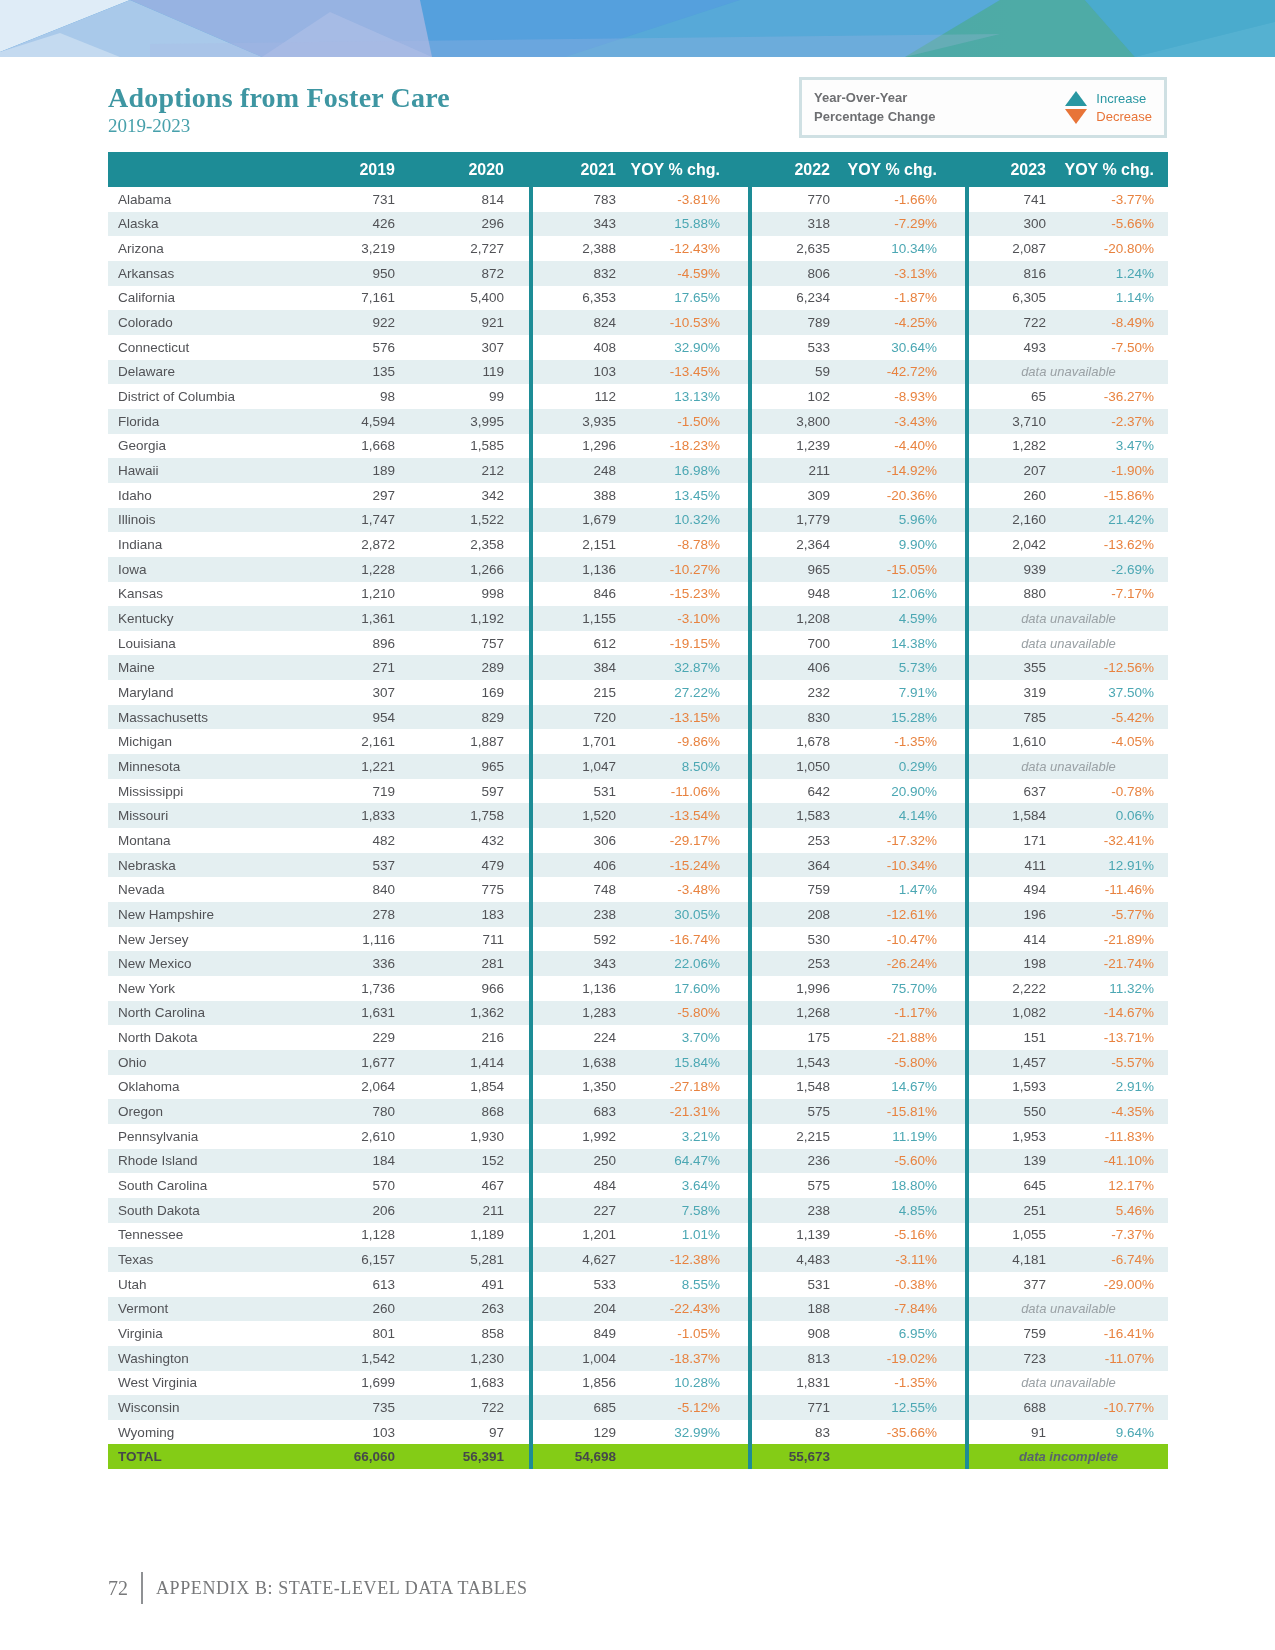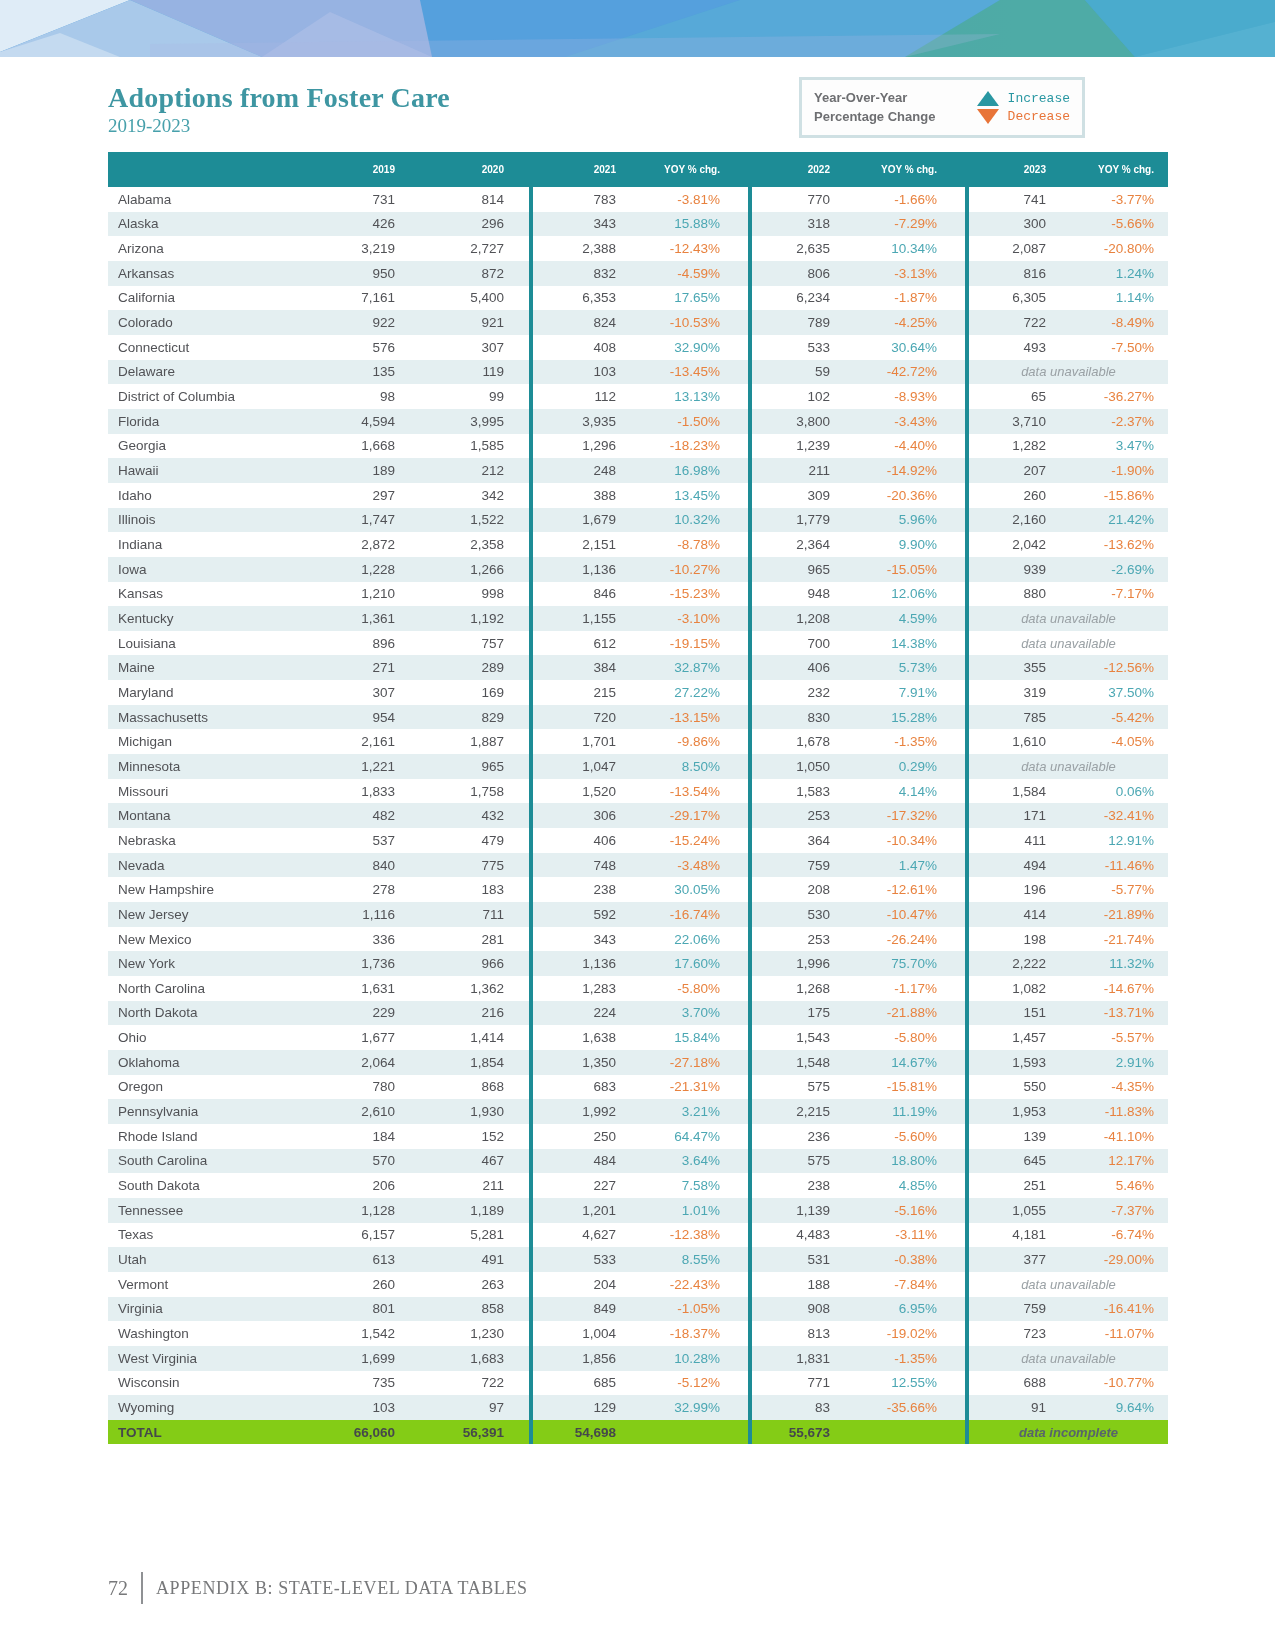--- a/index.html
+++ b/index.html
@@ -15,39 +15,39 @@
   .title-block h1 {
     font-family:"Liberation Serif", serif; font-weight:bold;
     font-size:28px; color:#3e96a2; letter-spacing:0.2px;
   }
   .title-block .subtitle {
     font-family:"Liberation Serif", serif; font-weight:normal;
     font-size:19px; color:#47a0ab; margin-top:1px;
   }
 
   .legend {
-    position:absolute; left:799px; top:77px; width:286px; height:61px;
+    position:absolute; left:799px; top:77px; width:368px; height:61px;
     border:3px solid #cfe0e3; background:#fdfdfd;
     display:flex; align-items:center; padding:6px 12px; gap:14px;
   }
   .legend-text { font-size:13px; font-weight:bold; color:#6d6e71; line-height:1.45; flex:1; }
   .legend-keys { display:flex; flex-direction:column; gap:3px; }
-  .legend-key { display:flex; align-items:flex-start; gap:9px;font-family:Liberation Mono, monospace; }
+  .legend-key { display:flex; align-items:flex-start; gap:9px; }
   .tri { width:0; height:0; display:inline-block; }
   .tri.up   { border-left:11px solid transparent; border-right:11px solid transparent; border-bottom:15px solid #2997a2; }
   .tri.down { border-left:11px solid transparent; border-right:11px solid transparent; border-top:15px solid #e87438; }
   .legend-key .inc { color:#2997a2; font-size:13px; }
   .legend-key .dec { color:#e87438; font-size:13px; }
 
   table.data {
     position:absolute; left:108px; top:152px; width:1060px;
     border-collapse:separate; border-spacing:0; table-layout:fixed;
   }
   thead th {
-    background:#1d8c96; color:#ffffff; font-weight:bold; font-size:10px;
+    background:#1d8c96; color:#ffffff; font-weight:bold; font-size:16px;
     height:35px; vertical-align:middle;
   }
   td { height:24.67px; vertical-align:middle; font-size:13.5px; color:#515256; background:#ffffff; }
   tbody tr:nth-child(even) td { background:#e4eff1; }
   tbody tr.total td { background:#84cc16; font-weight:bold; color:#45484b; }
 
   .c-state { text-align:left;  padding-left:10px; }
   .c-y19   { text-align:right; padding-right:6px; }
   .c-y20   { text-align:right; padding-right:25px; }
   .c-y21   { text-align:right; padding-right:8px; }
@@ -405,20 +405,31 @@
         <td class="c-state">Minnesota</td>
         <td class="c-y19">1,221</td>
         <td class="c-y20">965</td>
         <td class="c-y21 seg">1,047</td>
         <td class="c-p21 pct up">8.50%</td>
         <td class="c-y22 seg">1,050</td>
         <td class="c-p22 pct up">0.29%</td>
         <td class="unavail seg" colspan="2">data unavailable</td>
       </tr>
       <tr>
+        <td class="c-state">Mississippi</td>
+        <td class="c-y19">719</td>
+        <td class="c-y20">597</td>
+        <td class="c-y21 seg">531</td>
+        <td class="c-p21 pct down">-11.06%</td>
+        <td class="c-y22 seg">642</td>
+        <td class="c-p22 pct up">20.90%</td>
+        <td class="c-y23 seg">637</td>
+        <td class="c-p23 pct down">-0.78%</td>
+      </tr>
+      <tr>
         <td class="c-state">Missouri</td>
         <td class="c-y19">1,833</td>
         <td class="c-y20">1,758</td>
         <td class="c-y21 seg">1,520</td>
         <td class="c-p21 pct down">-13.54%</td>
         <td class="c-y22 seg">1,583</td>
         <td class="c-p22 pct up">4.14%</td>
         <td class="c-y23 seg">1,584</td>
         <td class="c-p23 pct up">0.06%</td>
       </tr>

